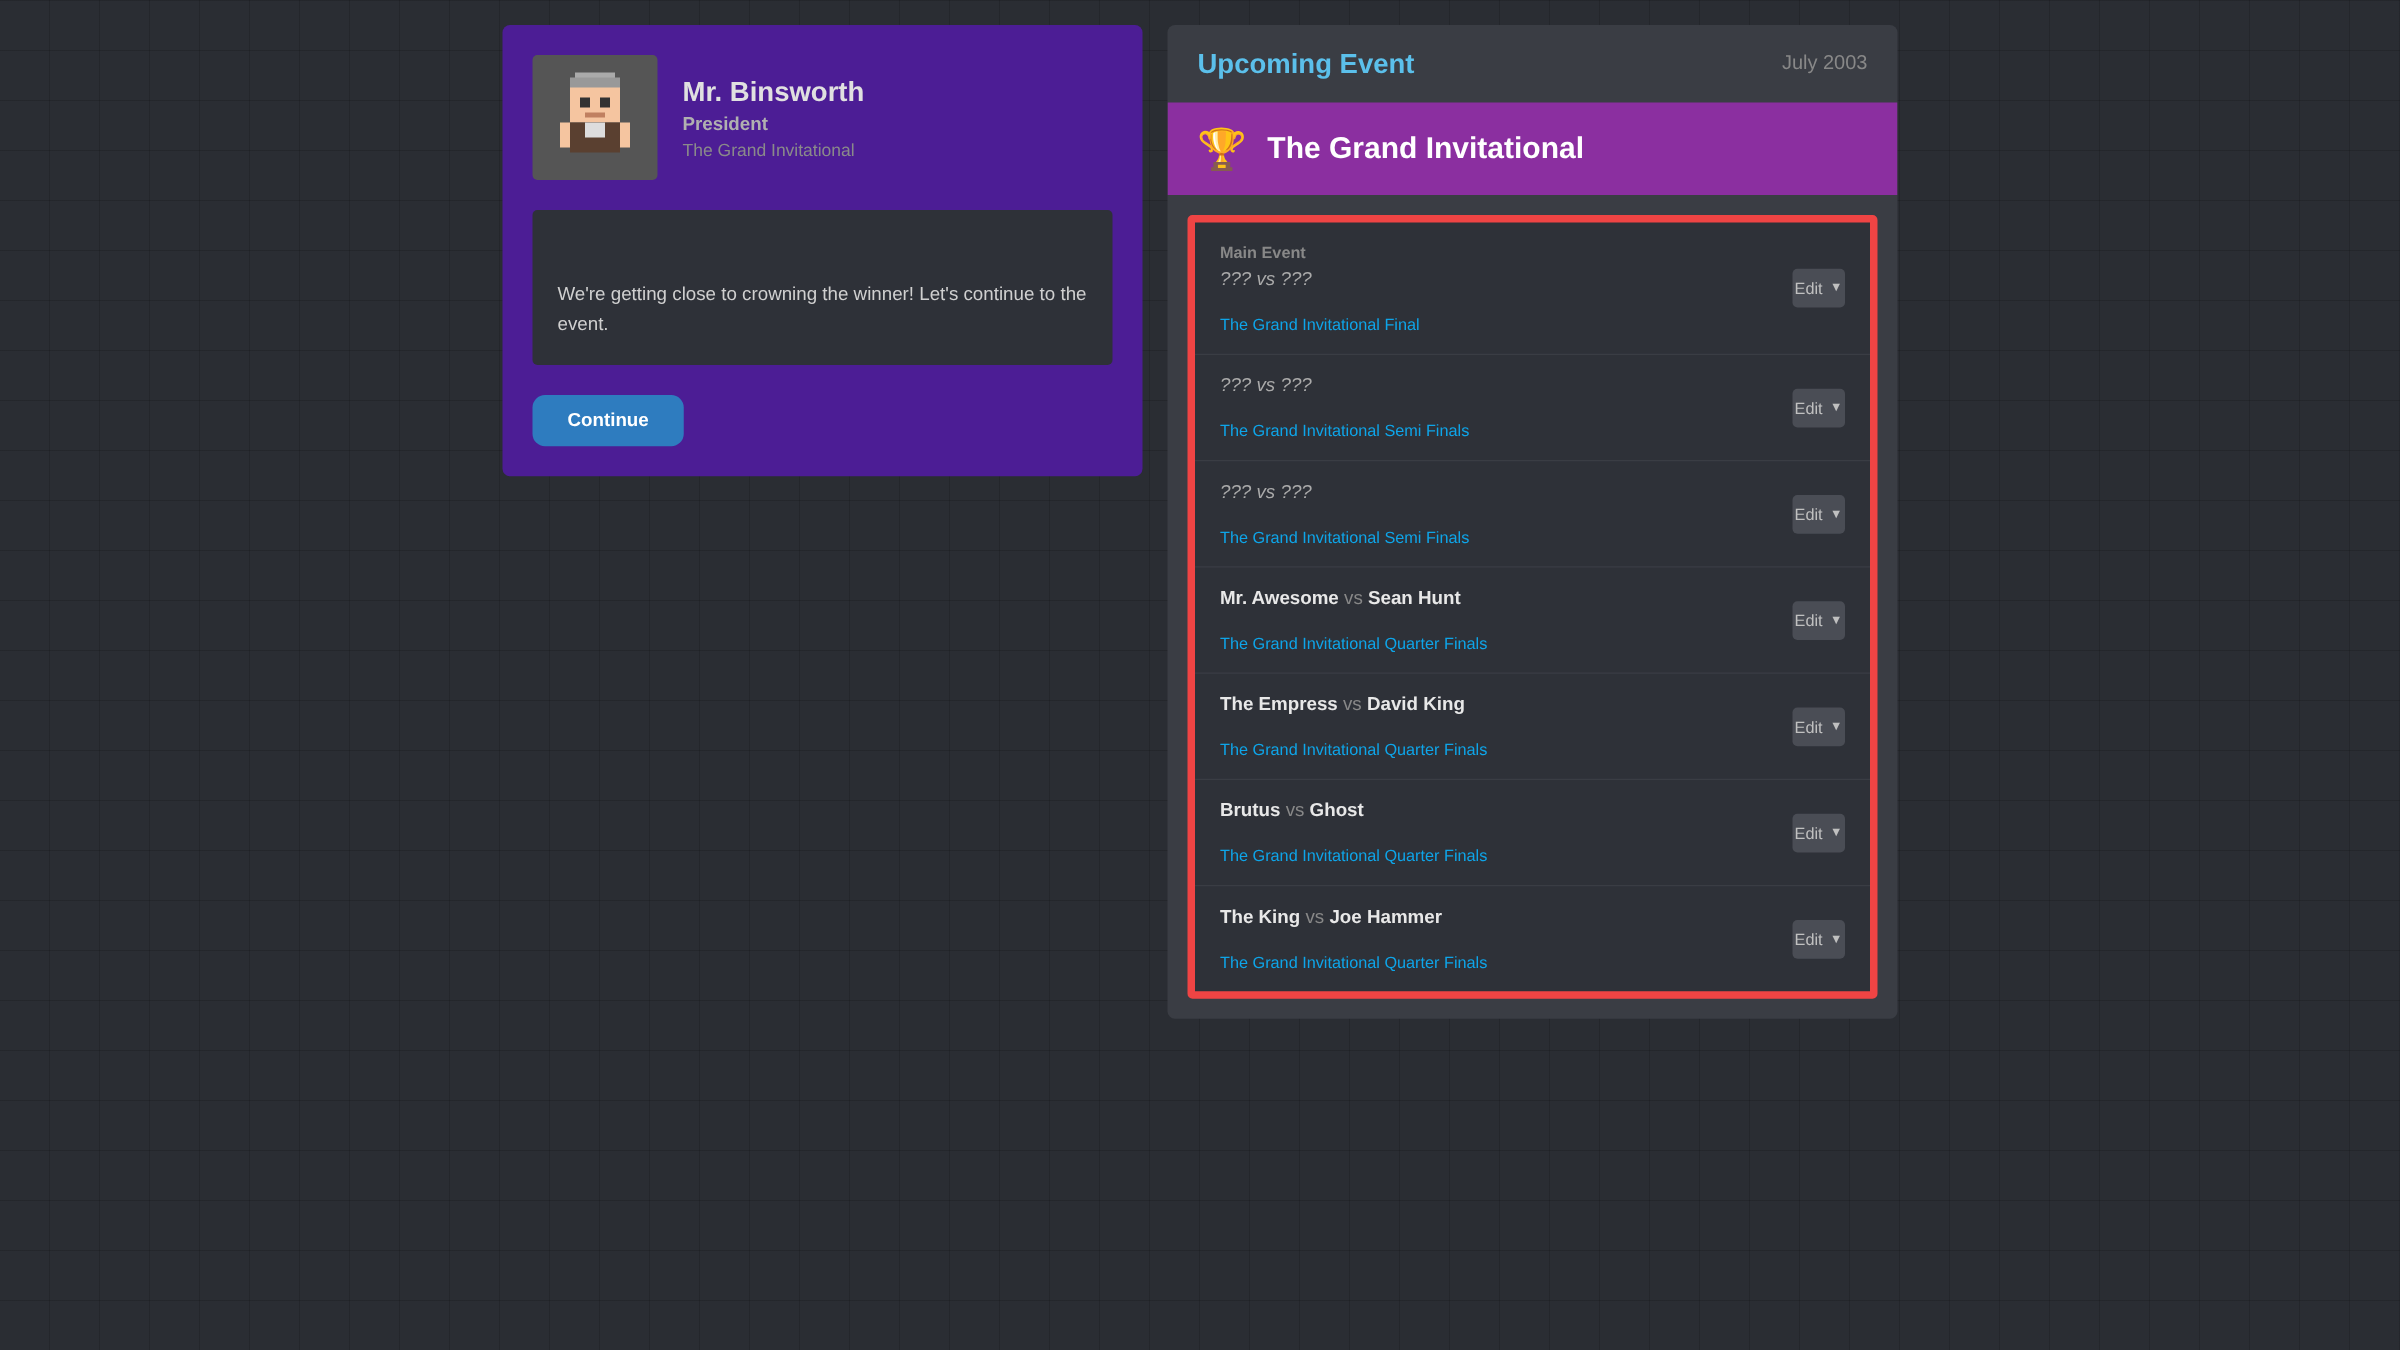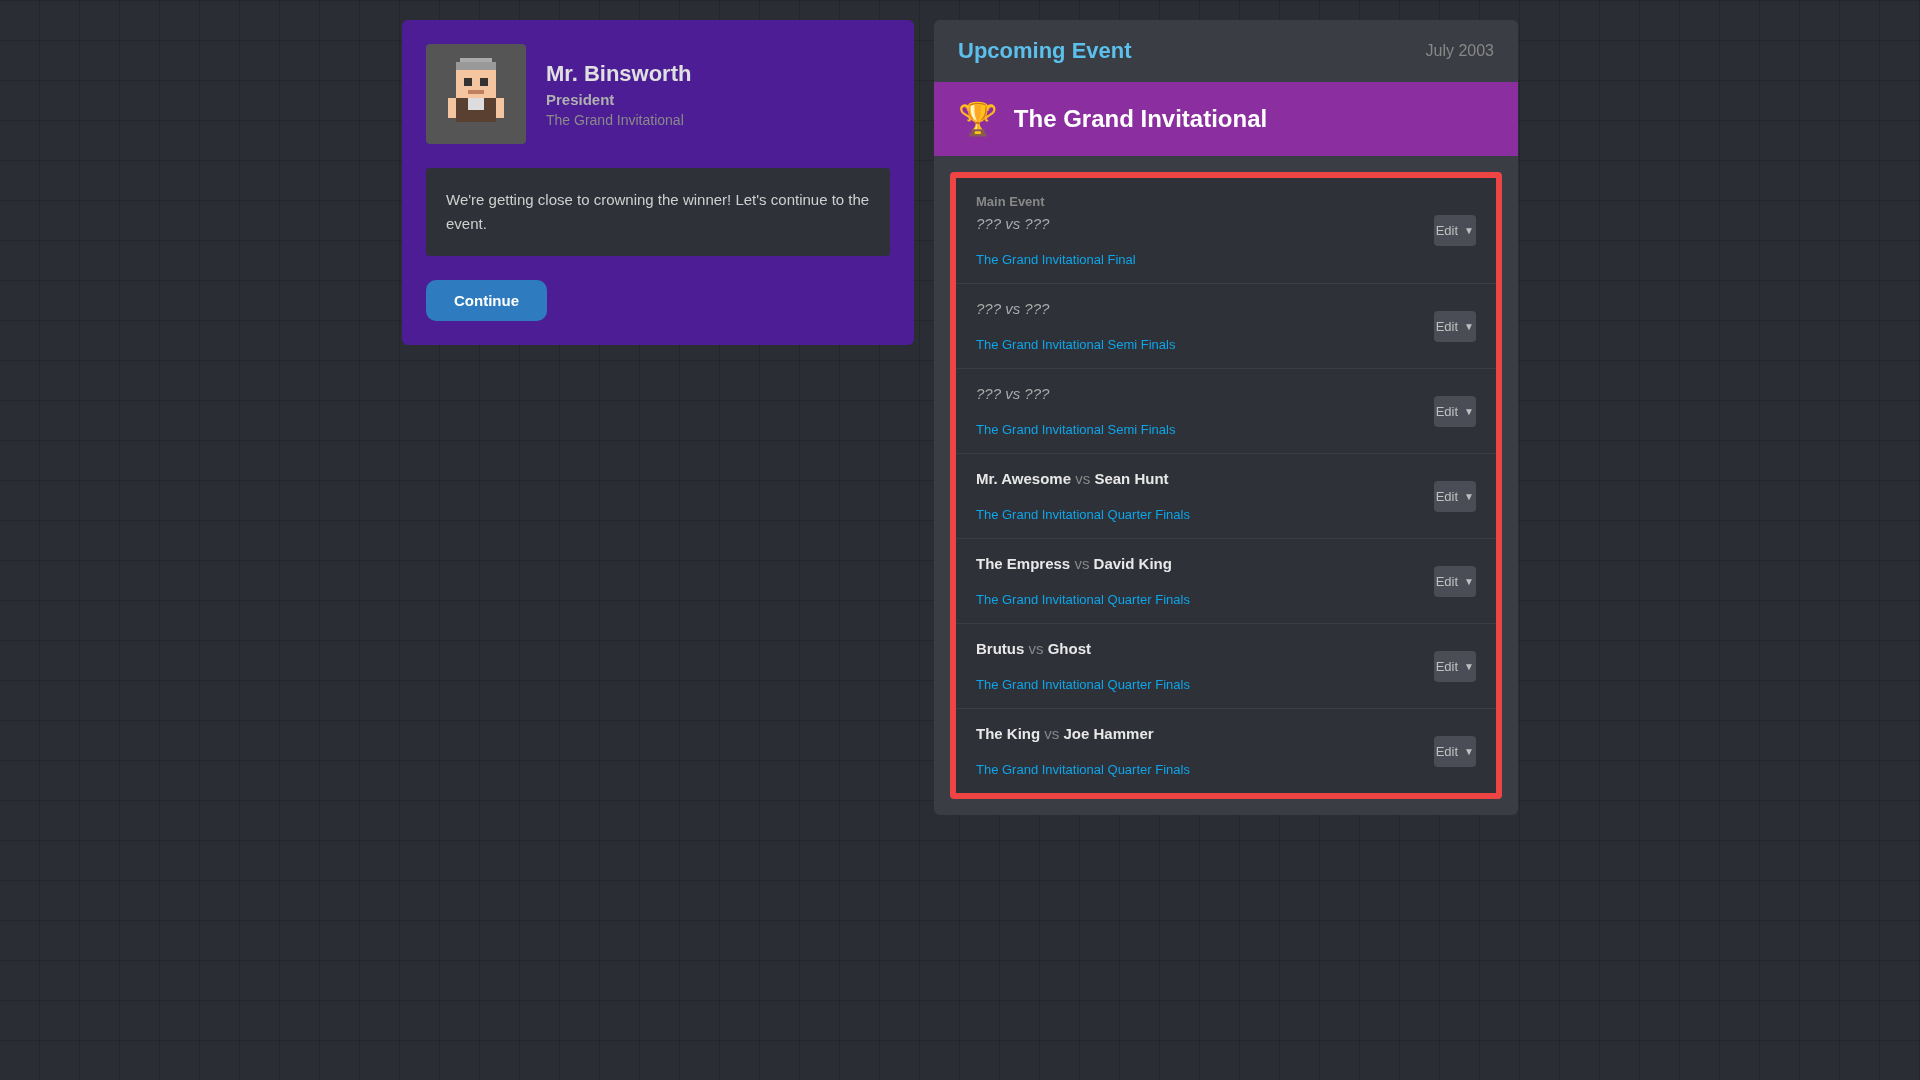--- a/index.html
+++ b/index.html
@@ -81,20 +81,21 @@
       background-color: #2e3138;
       border-radius: 4px;
       padding: 20px;
       margin-bottom: 24px;
     }
 
     .message-text {
       color: #d0d0d0;
       font-size: 15px;
       line-height: 1.6;
+      margin-top: 36px;
     }
 
     .continue-btn {
       background-color: #2e7cbf;
       color: #fff;
       border: none;
       border-radius: 10px;
       padding: 12px 28px;
       font-size: 15px;
       font-weight: bold;

